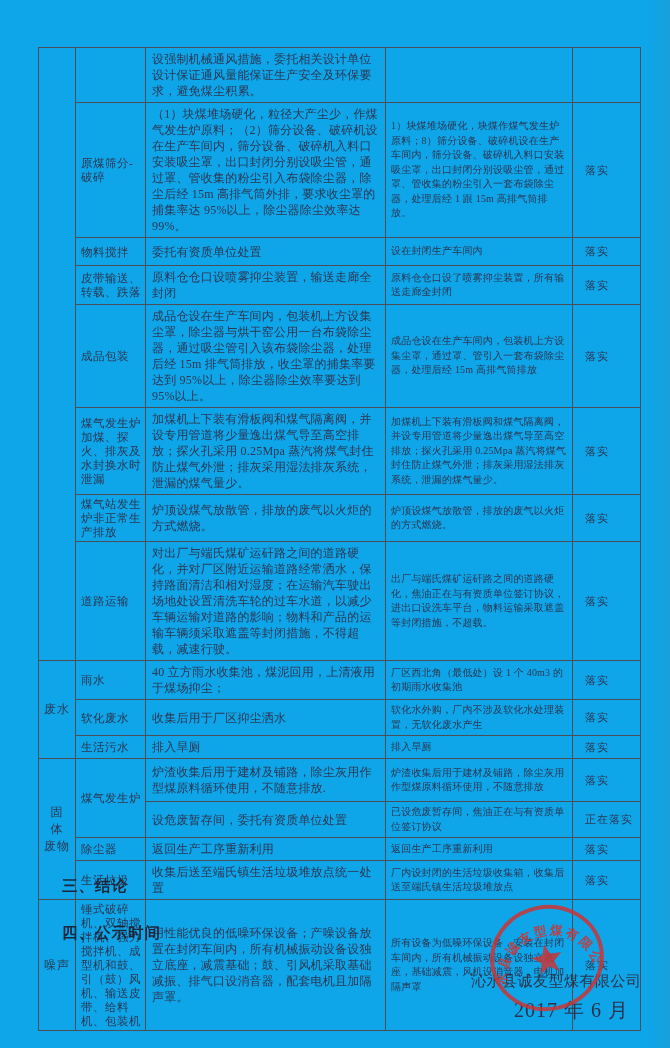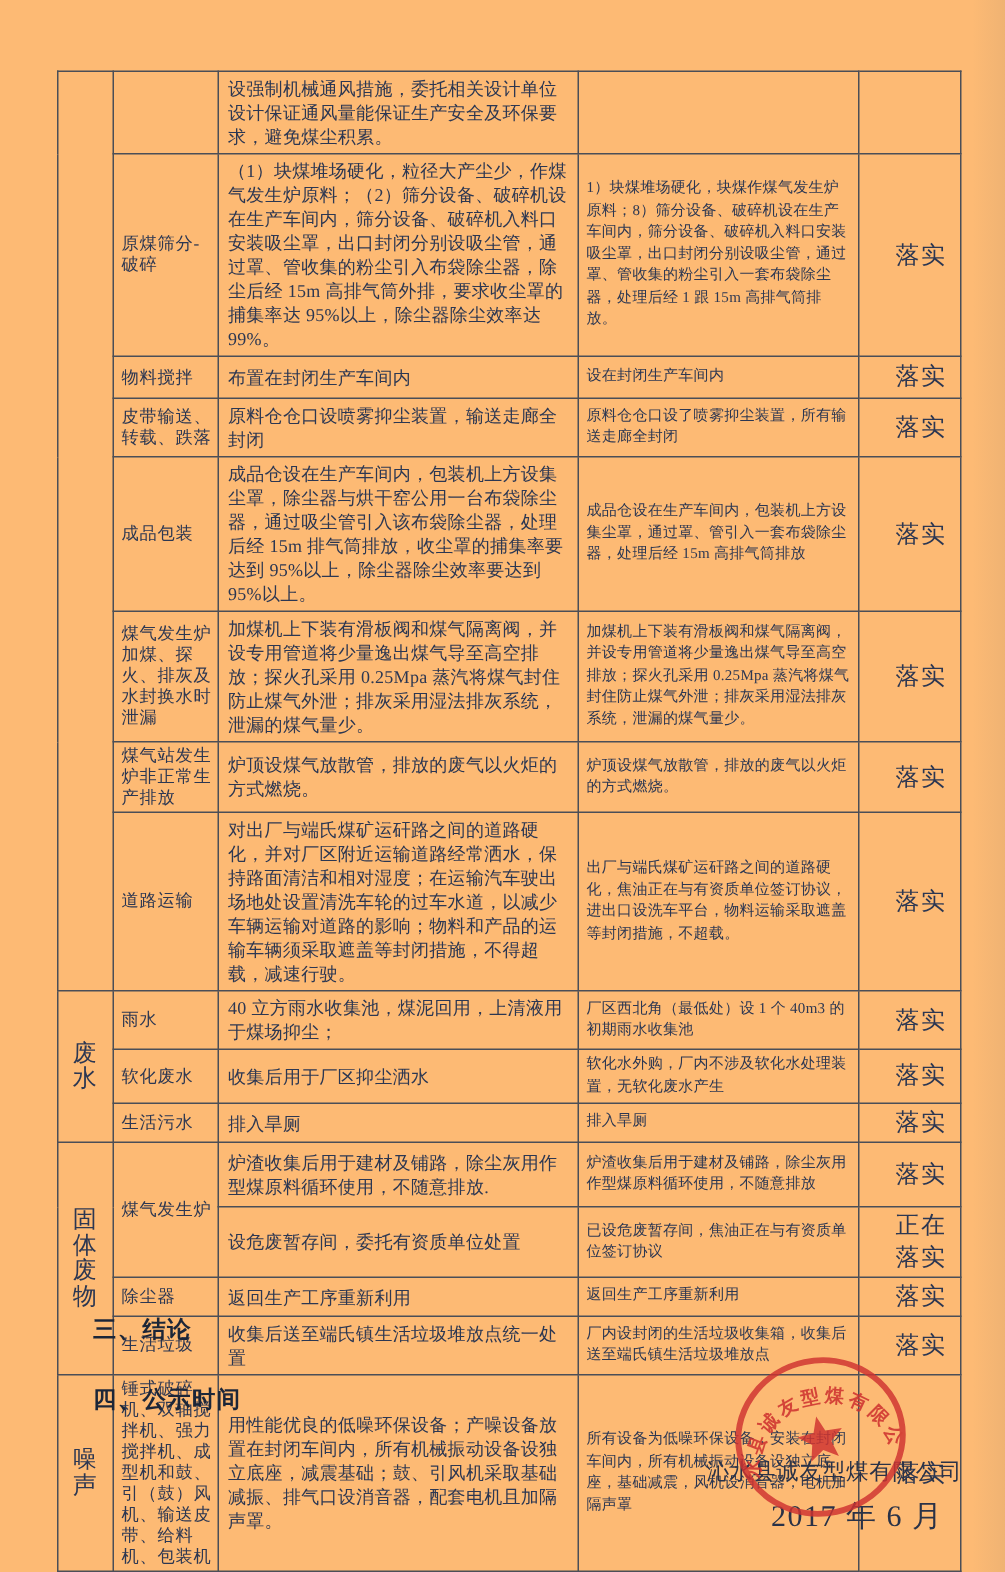--- a/index.html
+++ b/index.html
@@ -3,54 +3,54 @@
 <meta charset="utf-8">
 <style>
   * { margin:0; padding:0; box-sizing:border-box; }
   html,body { width:670px; }
   body {
     font-family: "Liberation Serif", "DejaVu Serif", serif;
     background:#fcfbf8;
   }
   .page {
     position:relative; width:670px; height:1048px;
-    background:#fdba74; overflow:hidden;
+    background:#0ea5e9; overflow:hidden;
   }
   .edge-shade {
     position:absolute; right:0; top:0; width:22px; height:100%;
     background:linear-gradient(to right, rgba(0,0,0,0), rgba(120,115,105,0.10));
   }
   table.ea {
     position:absolute; left:38px; top:47px; width:602px;
     border-collapse:collapse; table-layout:fixed;
     color:#2c3752;
   }
   table.ea td {
     border:1px solid #4b4e57; vertical-align:middle;
     overflow:hidden;
   }
   table.ea { border:1.5px solid #3c3f48; }
   td.cat {
-    font-size:16px; text-align:center; letter-spacing:1px;
+    font-size:12px; text-align:center; letter-spacing:1px;
     padding:18px 4px; line-height:17px;
   }
   td.lbl {
     font-size:11.5px; line-height:14px; padding:2px 3px 2px 5px;
     letter-spacing:0.5px;
   }
   td.req {
     font-size:12px; line-height:16px; padding:3px 6px;
     letter-spacing:0.2px; text-align:left;
   }
   td.act {
     font-size:10px; line-height:14.5px; padding:3px 5px;
     letter-spacing:0.2px; text-align:left;
   }
   td.status {
-    font-size:16px; padding:2px 4px 2px 24px; letter-spacing:1px;
+    font-size:11px; padding:2px 4px 2px 12px; letter-spacing:1px;
   }
   .bottom-text { position:absolute; color:#202b42; }
   .h-sec { font-weight:bold; font-size:15.5px; letter-spacing:1px; color:#1c2638; }
   #conclusion-heading { left:62px; top:876px;text-align:center; }
   #conclusion-body   { left:55px; top:902px; font-size:15px; letter-spacing:0.5px; }
   #publicity-heading { left:62px; top:923px; }
   #publicity-body    { left:66px; top:949px; font-size:14.5px; letter-spacing:0.5px; }
   #signature-company { left:471px; top:972px; font-size:15px; letter-spacing:0.5px; color:#2a3247; }
   #signature-date    { left:514px; top:997px; font-size:20px; letter-spacing:1px; color:#2a3247; }
   .seal-wrap {
@@ -80,21 +80,21 @@
         <td class="status"></td>
       </tr>
       <tr style="height:107px">
         <td class="lbl">原煤筛分-破碎</td>
         <td class="req">（1）块煤堆场硬化，粒径大产尘少，作煤气发生炉原料；（2）筛分设备、破碎机设在生产车间内，筛分设备、破碎机入料口安装吸尘罩，出口封闭分别设吸尘管，通过罩、管收集的粉尘引入布袋除尘器，除尘后经 15m 高排气筒外排，要求收尘罩的捕集率达 95%以上，除尘器除尘效率达 99%。</td>
         <td class="act">1）块煤堆场硬化，块煤作煤气发生炉原料；8）筛分设备、破碎机设在生产车间内，筛分设备、破碎机入料口安装吸尘罩，出口封闭分别设吸尘管，通过罩、管收集的粉尘引入一套布袋除尘器，处理后经 1 跟 15m 高排气筒排放。</td>
         <td class="status">落实</td>
       </tr>
       <tr style="height:28px">
         <td class="lbl">物料搅拌</td>
-        <td class="req">布置在封闭生产车间内</td>
+        <td class="req">委托有资质单位处置</td>
         <td class="act">设在封闭生产车间内</td>
         <td class="status">落实</td>
       </tr>
       <tr style="height:29px">
         <td class="lbl">皮带输送、转载、跌落</td>
         <td class="req">原料仓仓口设喷雾抑尘装置，输送走廊全封闭</td>
         <td class="act">原料仓仓口设了喷雾抑尘装置，所有输送走廊全封闭</td>
         <td class="status">落实</td>
       </tr>
       <tr style="height:78px">

